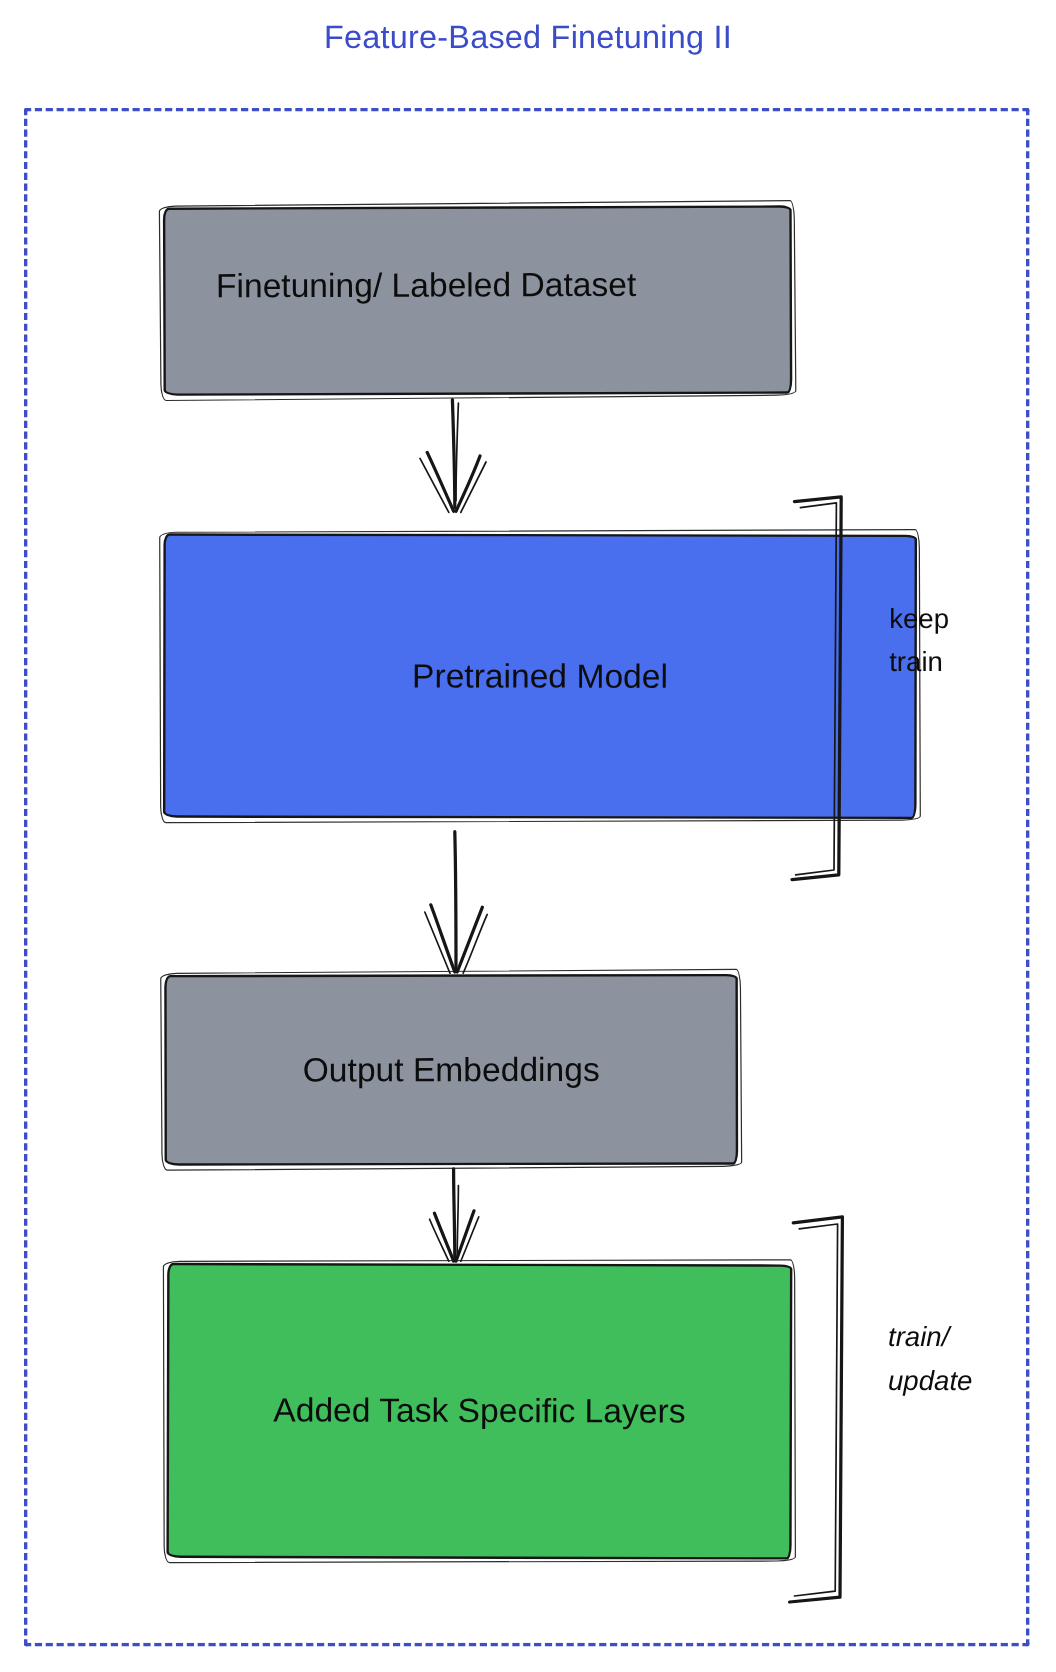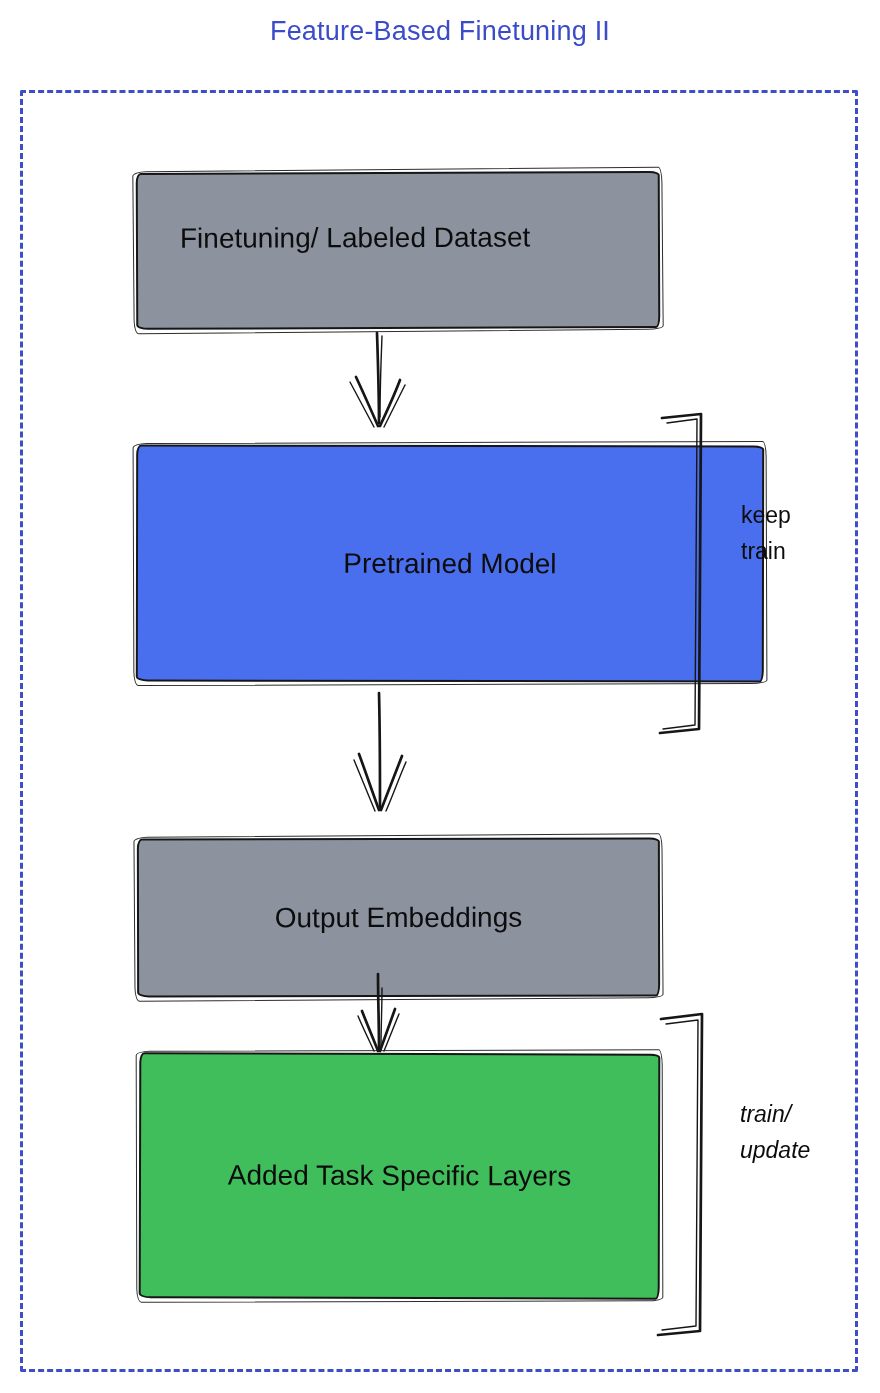--- a/index.html
+++ b/index.html
@@ -67,24 +67,23 @@
     padding-left: 42px;
     text-align: left;
   }
   .node-pretrained {
     left: 136px; top: 432px; width: 628px; height: 237px;
     background: var(--color-blue, #4a6fee);
     transform: rotate(0.1deg);
     margin-top: 13px;
   }
   .node-embeddings {
-    left: 137px; top: 812px; width: 523px; height: 159px;
+    left: 137px; top: 812px; width: 478px; height: 159px;
     background: var(--color-gray, #8c939e);
     transform: rotate(-0.1deg);
-    margin-top: 26px;
   }
   .node-layers {
     left: 139px; top: 1053px; width: 521px; height: 246px;
     background: var(--color-green, #40be5c);
     transform: rotate(0.15deg);
   }
   .ink-overlay {
     position: absolute;
     left: 0; top: 0;
     width: 880px;

